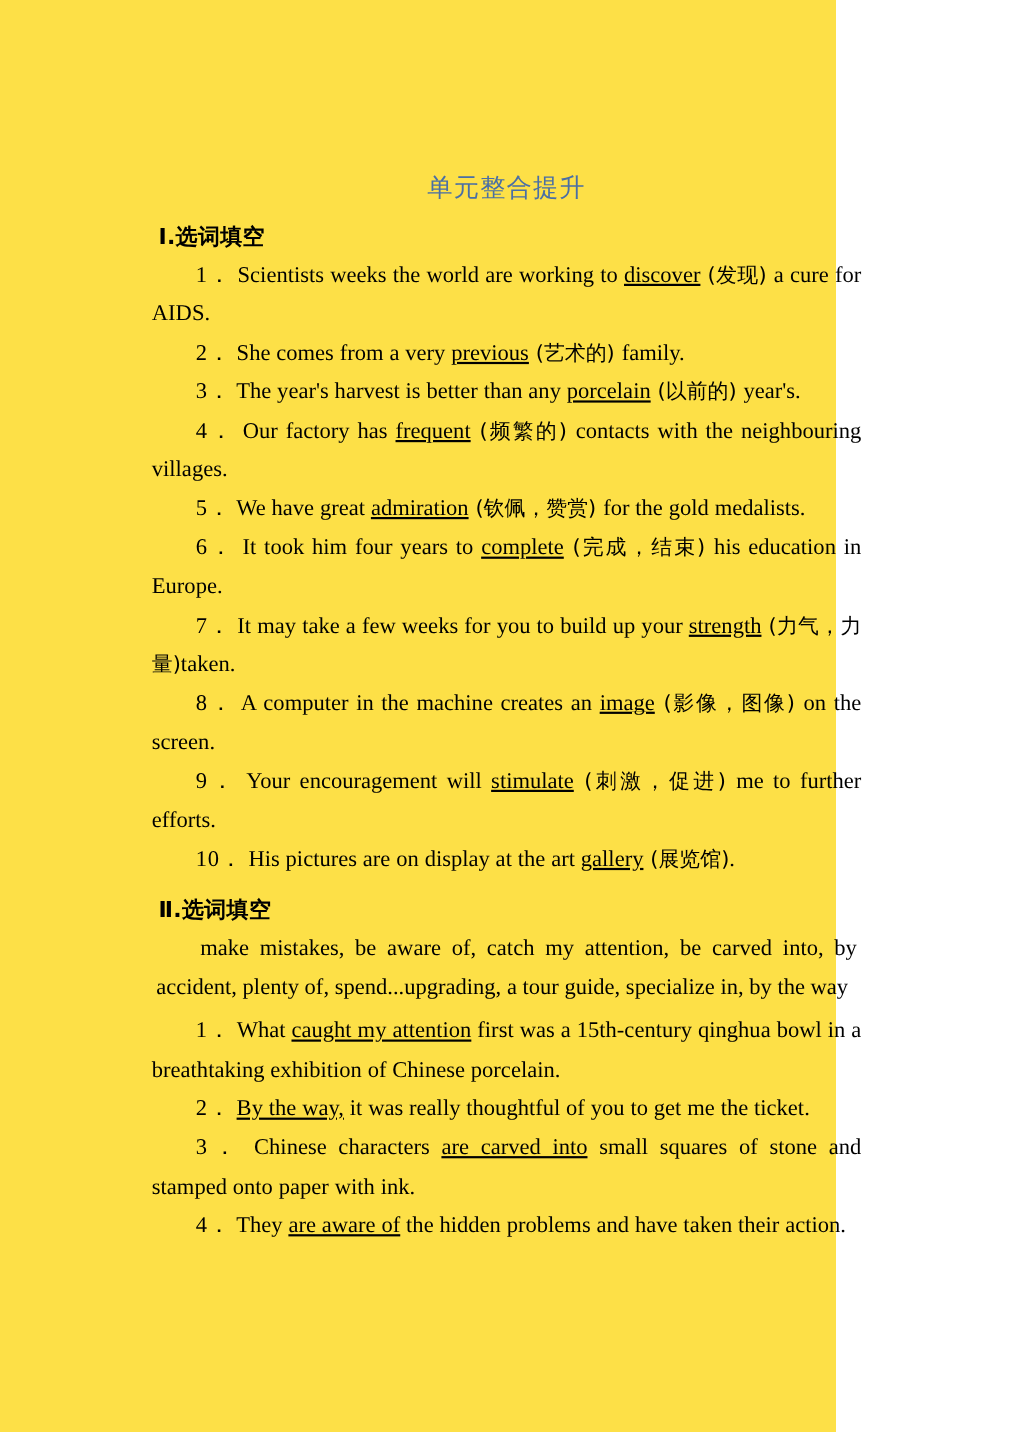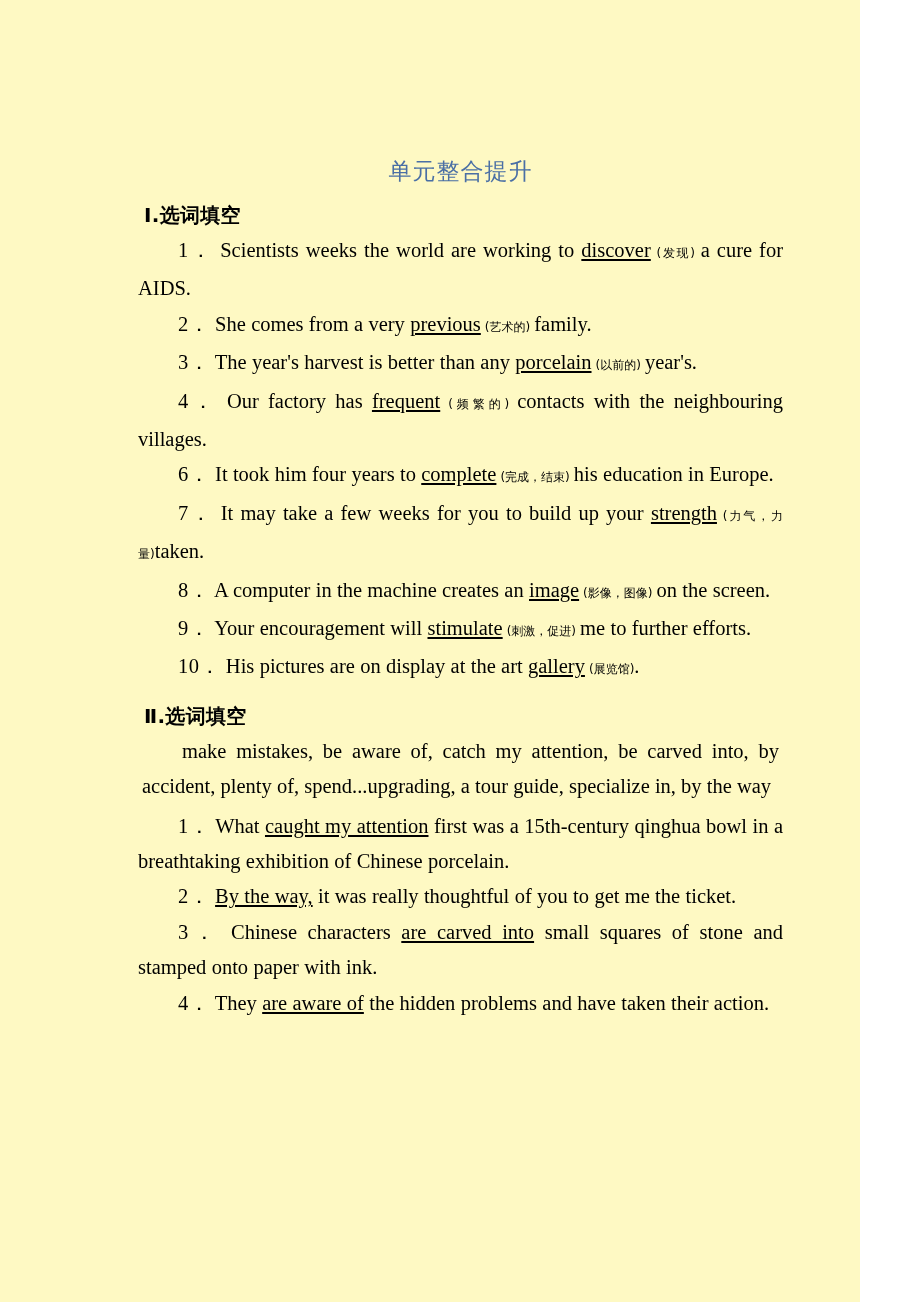--- a/index.html
+++ b/index.html
@@ -9,23 +9,23 @@
   }
   body {
     width: 920px;
     height: 1302px;
     font-family: "Liberation Serif", "DejaVu Serif", serif;
     color: #000000;
     overflow: hidden;
   }
   .page {
     position: relative;
-    width: 860px;
+    width: 760px;
     height: 1302px;
-    background: #fef9c3;
+    background: #fde047;
     box-sizing: border-box;
   }
   .content {
     position: absolute;
     left: 138px;
     top: 0;
     width: 645px;
   }
   .doc-title {
     text-align: center;
@@ -56,21 +56,21 @@
     margin: 0;
     word-spacing: 0.2px;
   }
   .ans {
     text-decoration: underline;
     text-underline-offset: 2px;
     margin-top: 47px;
   }
   .cn {
     font-family: "DejaVu Sans", "Liberation Sans", sans-serif;
-    font-size: 12px;
+    font-size: 19px;
   }
   .num {
     letter-spacing: 0.5px;
   }
   .wordbank {
     font-size: 20.5px;
     line-height: 35.4px;
     text-align: justify;
     text-indent: 40px;
     margin: 4px;
@@ -87,20 +87,21 @@
     <div class="section-head">Ⅰ.选词填空</div>
 
     <p class="para"><span class="num">1．</span> <span>Scientists weeks the world are working to </span><span class="ans">discover</span><span class="cn"> (发现) </span><span>a cure for AIDS.</span></p>
 
     <p class="para"><span class="num">2．</span> <span>She comes from a very </span><span class="ans">previous</span><span class="cn"> (艺术的) </span><span>family.</span></p>
 
     <p class="para"><span class="num">3．</span> <span>The year's harvest is better than any </span><span class="ans">porcelain</span><span class="cn"> (以前的) </span><span>year's.</span></p>
 
     <p class="para"><span class="num">4．</span> <span>Our factory has </span><span class="ans">frequent</span><span class="cn"> (频繁的) </span><span>contacts with the neighbouring villages.</span></p>
 
+    <p class="para"><span class="num">5．</span> <span>We have    great </span><span class="ans">admiration</span><span class="cn"> (钦佩，赞赏) </span><span>for the gold medalists.</span></p>
 
     <p class="para"><span class="num">6．</span> <span>It took him four years to </span><span class="ans">complete</span><span class="cn"> (完成，结束) </span><span>his education in Europe.</span></p>
 
     <p class="para"><span class="num">7．</span> <span>It may take a few weeks for you to build up your </span><span class="ans">strength</span><span class="cn"> (力气，力量)</span><span>taken.</span></p>
 
     <p class="para"><span class="num">8．</span> <span>A computer in the machine creates an </span><span class="ans">image</span><span class="cn"> (影像，图像) </span><span>on the screen.</span></p>
 
     <p class="para"><span class="num">9．</span> <span>Your encouragement will </span><span class="ans">stimulate</span><span class="cn"> (刺激，促进) </span><span>me to further efforts.</span></p>
 
     <p class="para"><span class="num">10．</span> <span>His pictures are on display at the art </span><span class="ans">gallery</span><span class="cn"> (展览馆)</span><span>.</span></p>

